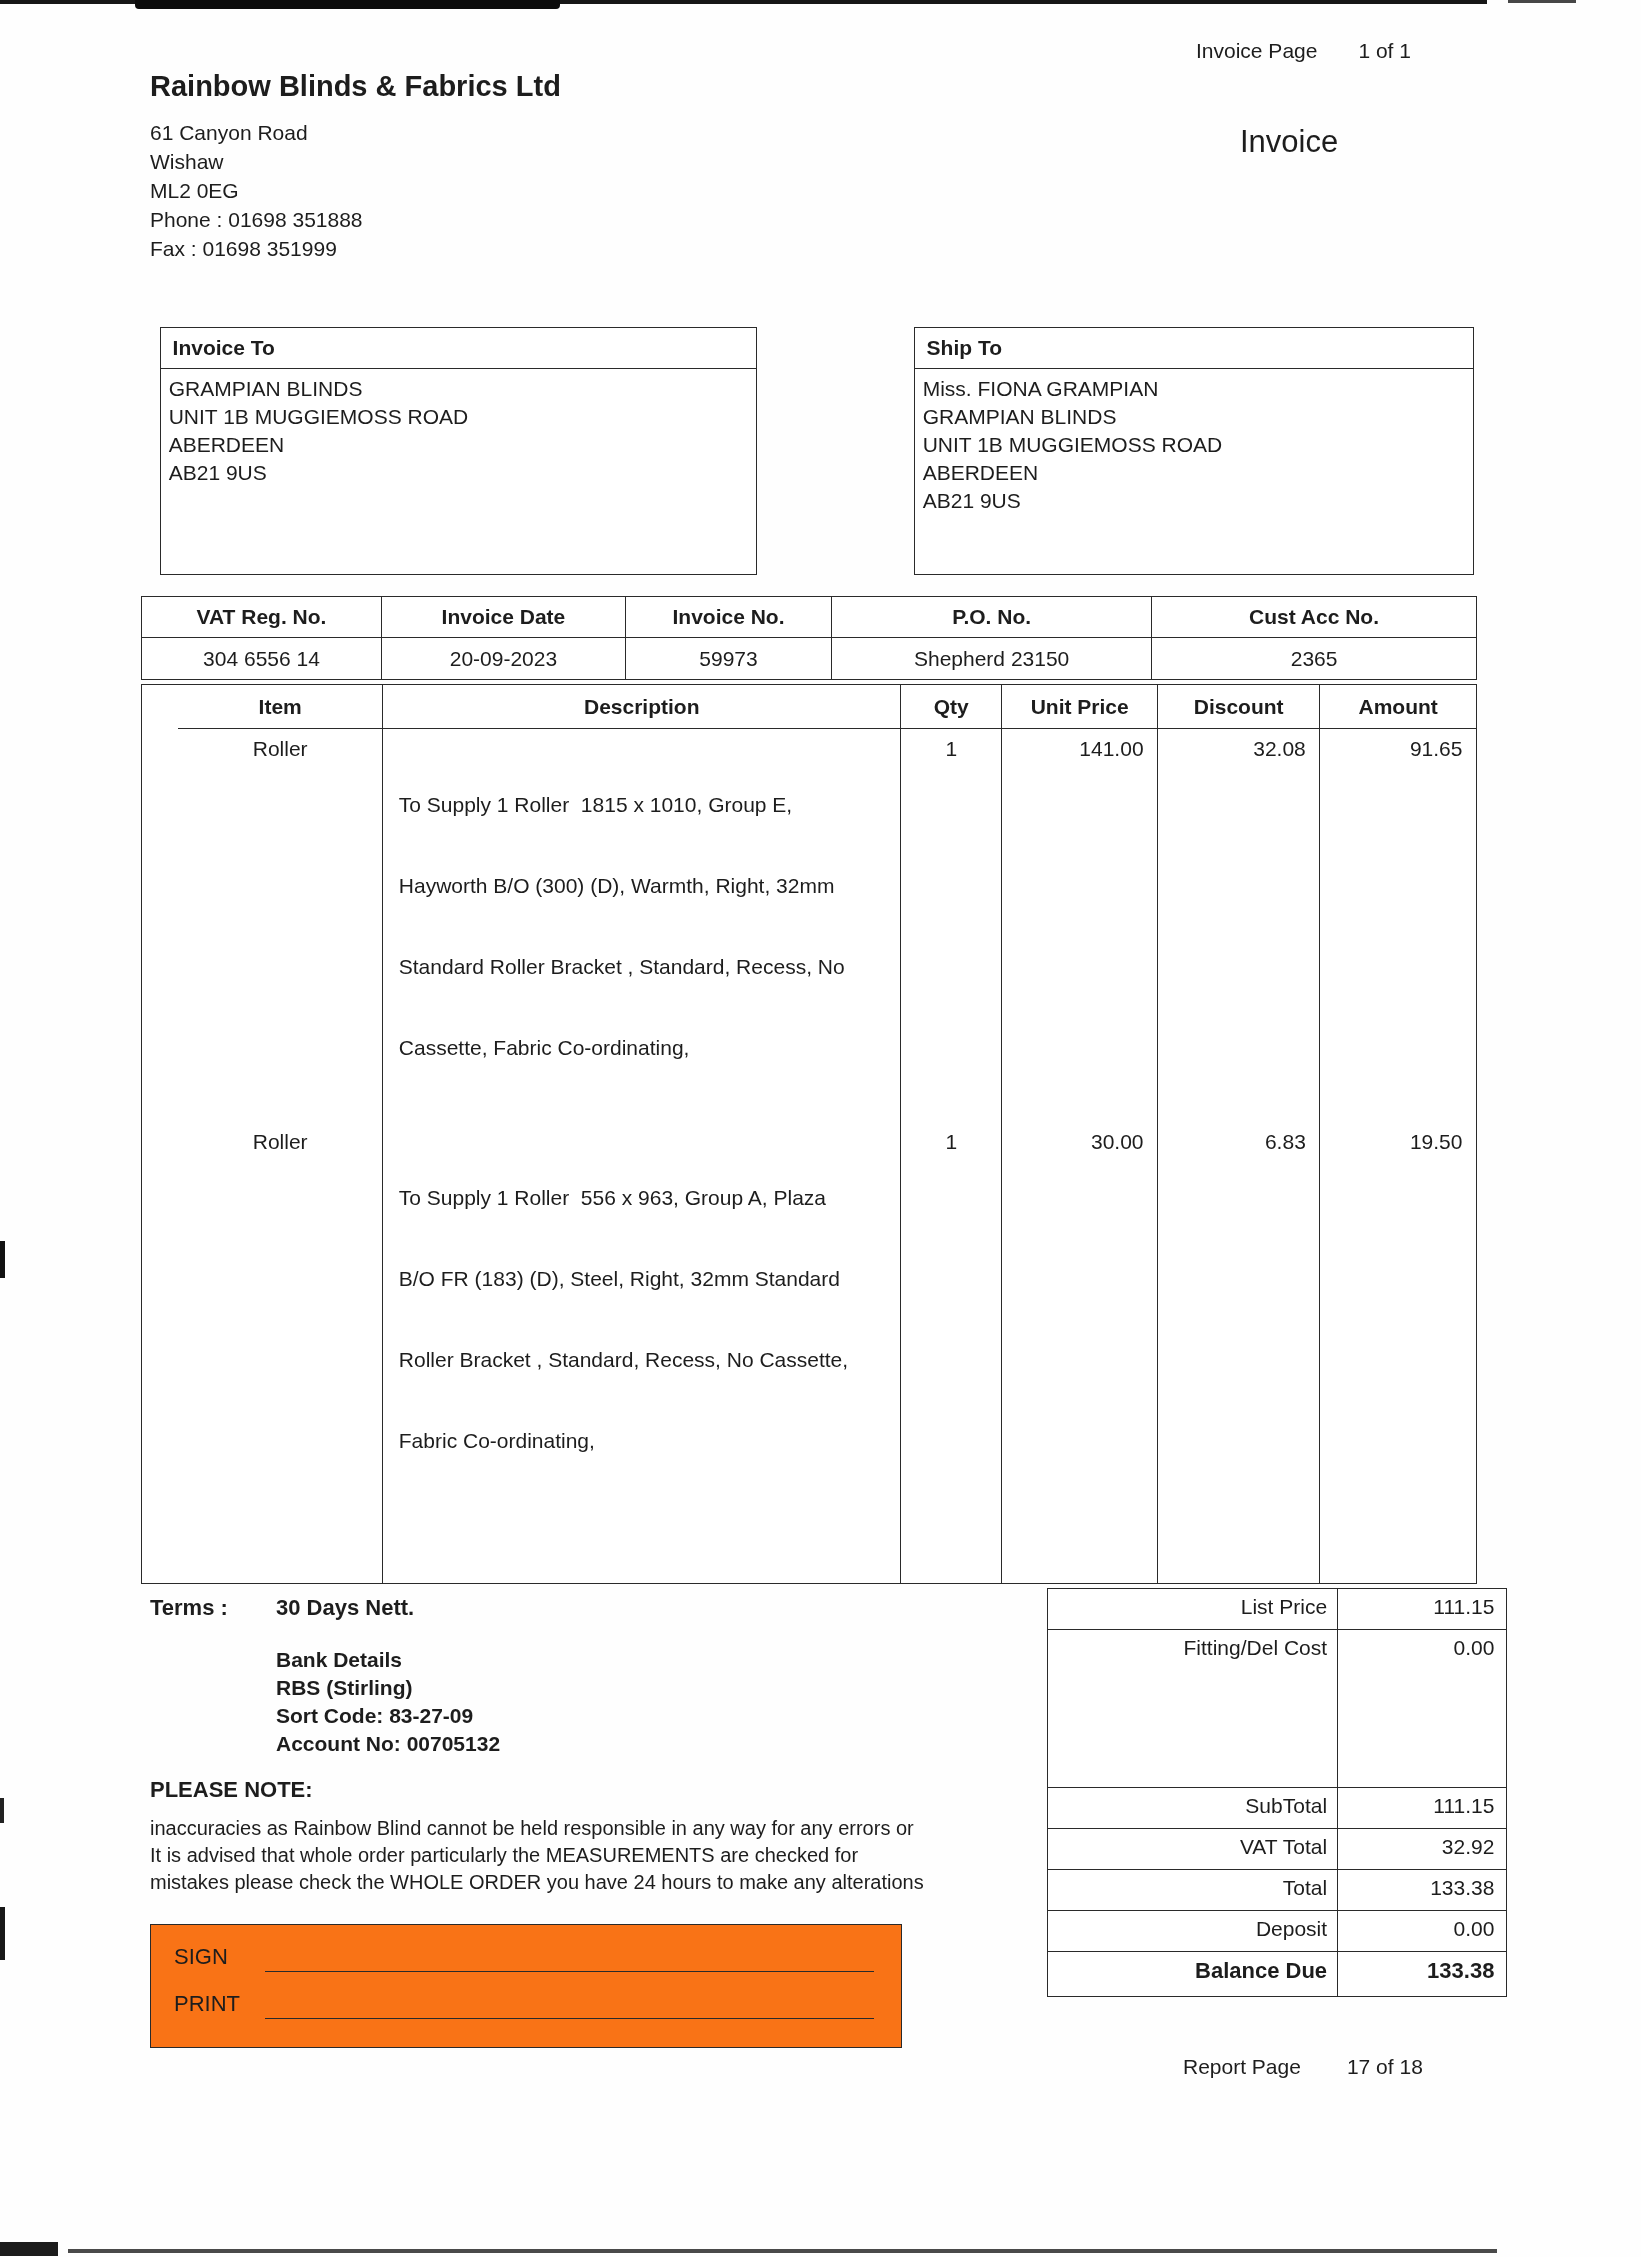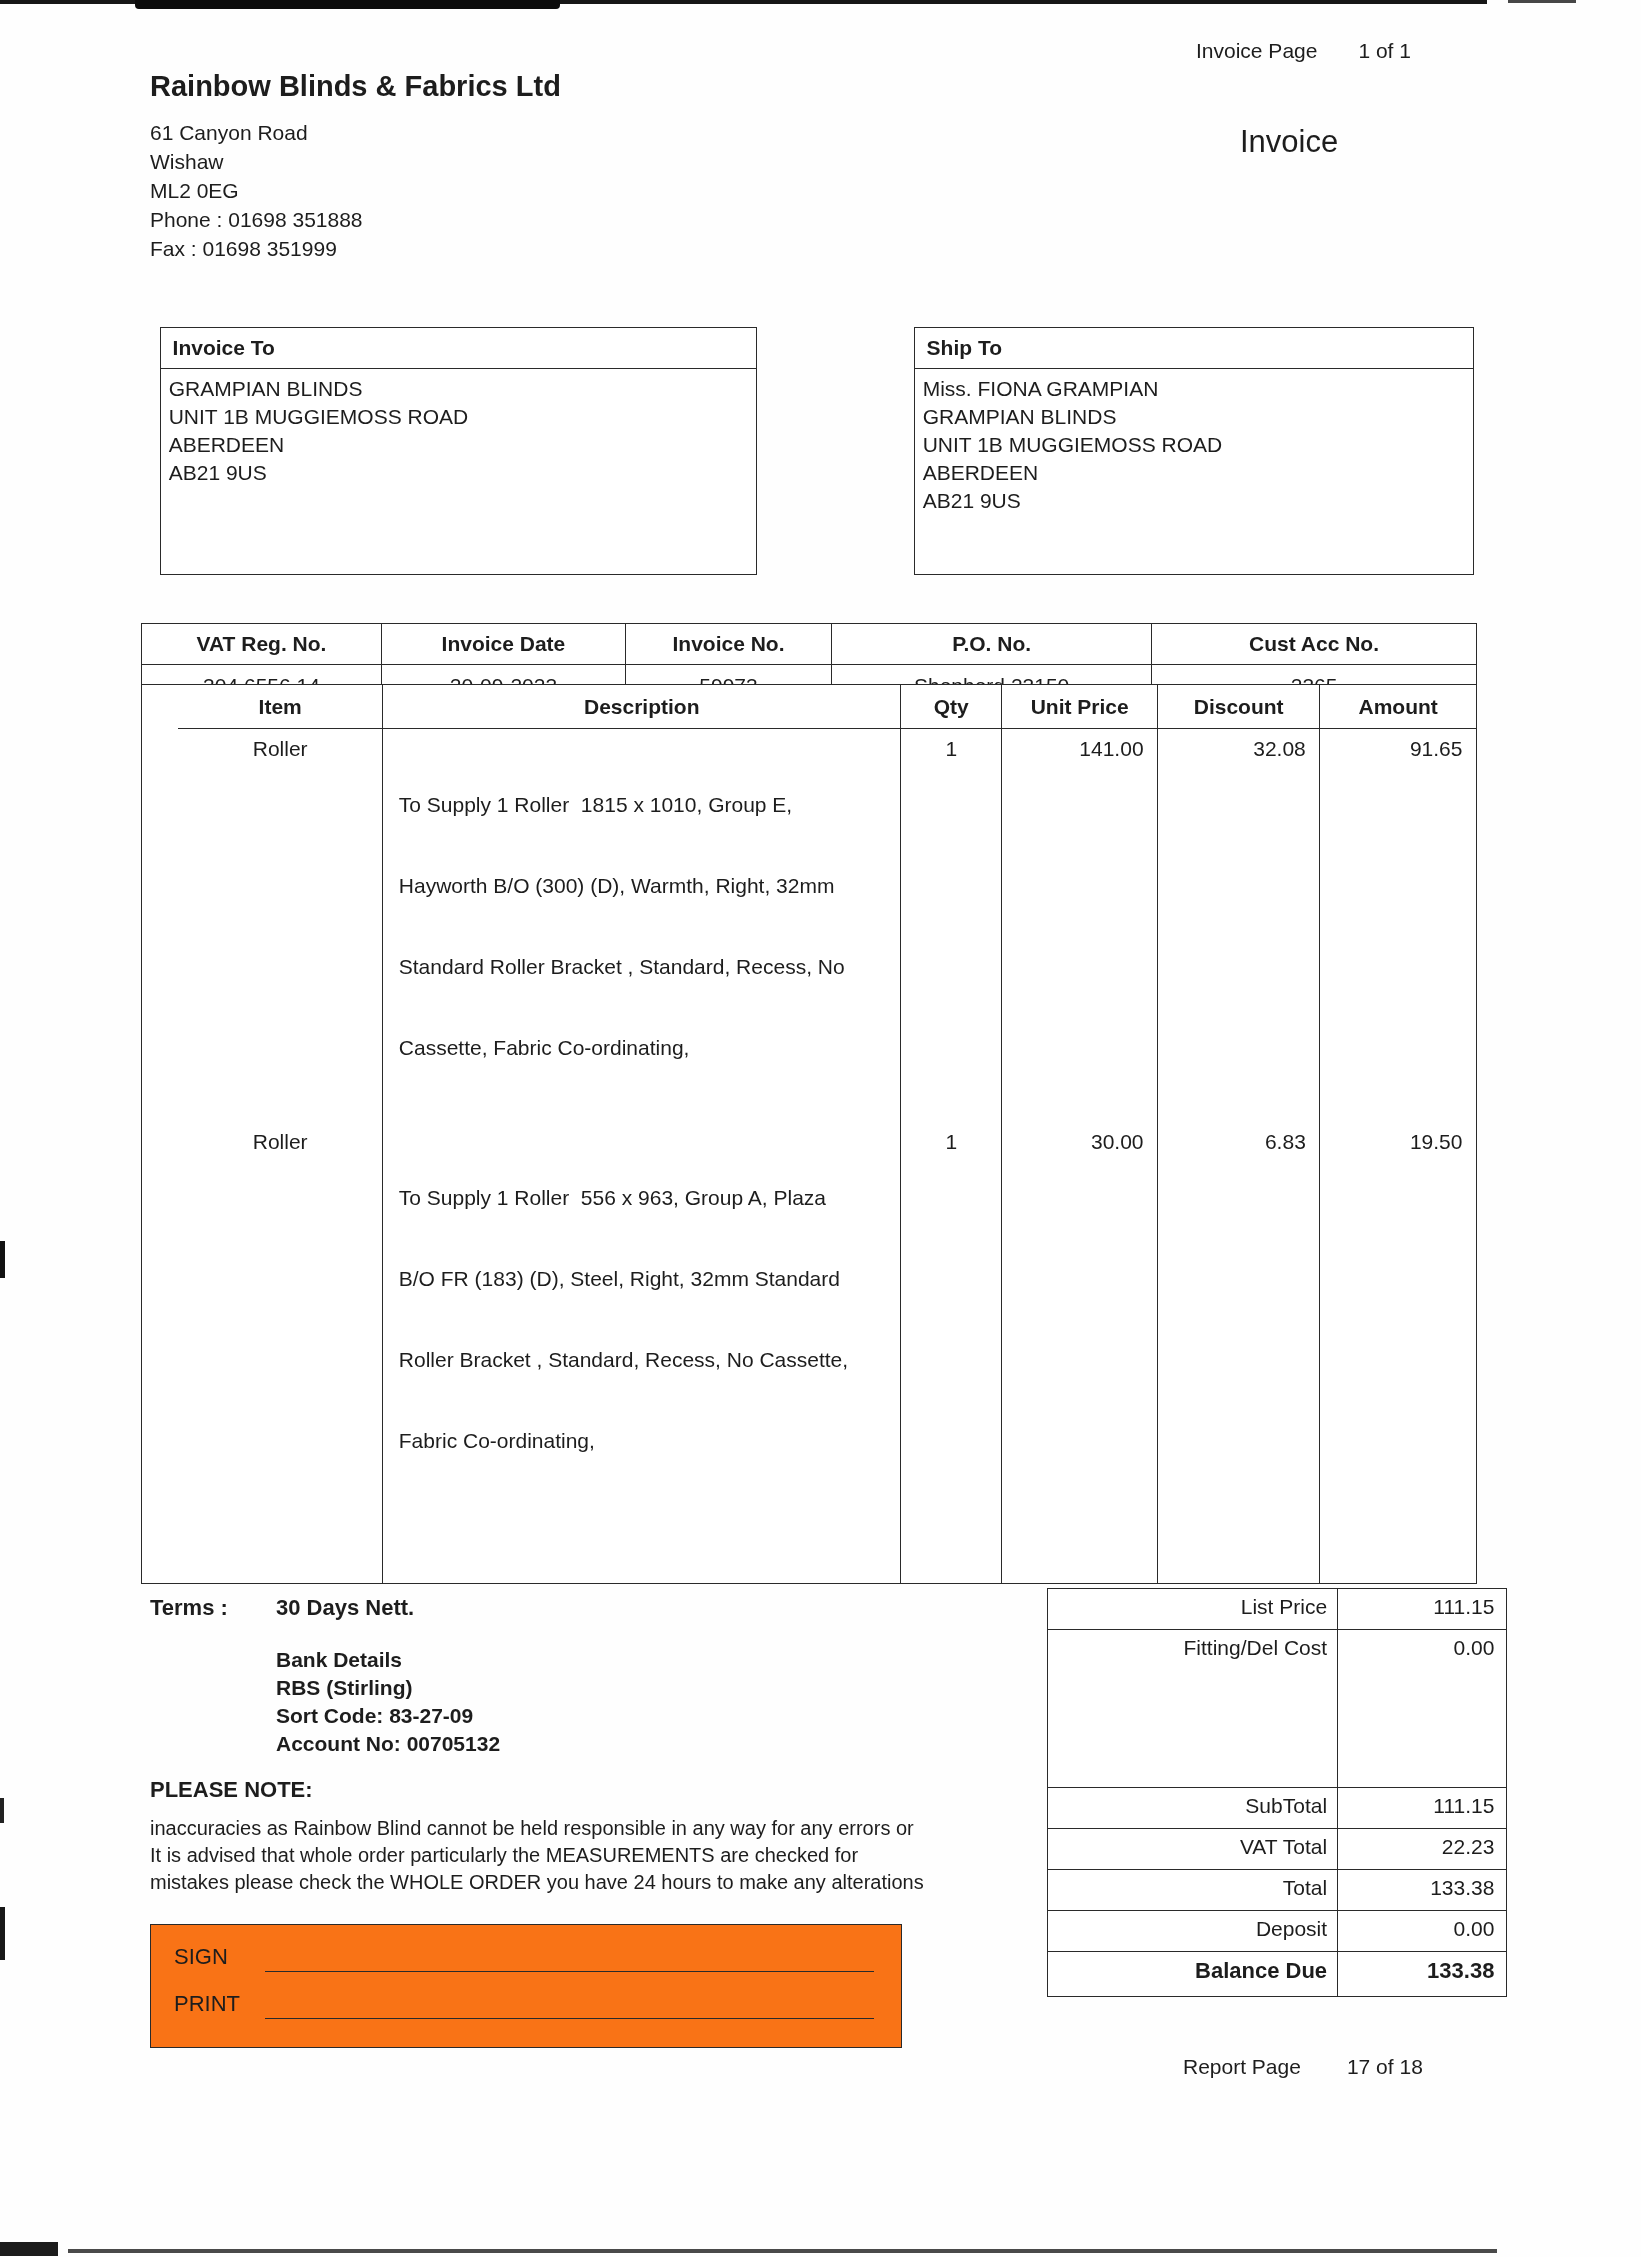--- a/index.html
+++ b/index.html
@@ -32,21 +32,21 @@
 
   
   .addr-box { position:absolute; border:1.9px solid #2a2a2a; background:#fff; }
   .box-invoice-to { left:160px; top:327px; width:597px; height:248px; }
   .box-ship-to   { left:914px; top:327px; width:560px; height:248px; }
   .addr-label { font-size:21px; font-weight:bold; padding:7.7px 11.6px; border-bottom:1.9px solid #2a2a2a; height:41px; }
   .addr-lines { padding:5.8px 7.7px; font-size:21px; line-height:28px; }
 
   
   .info-table {
-    position:absolute; left:141px; top:623px; width:1336px;
+    position:absolute; left:141px; top:596px; width:1336px;
     border:1.9px solid #2a2a2a; background:#fff;
     display:grid;
     grid-template-columns:249fr 253fr 214fr 332fr 336fr;
     grid-template-rows:41px 41px;
     font-size:21px;
   }
   .info-table > div { border-right:1.9px solid #2a2a2a; display:flex; align-items:center; justify-content:center; }
   .info-table > div:nth-child(5n) { border-right:none; }
   .info-head { border-bottom:1.9px solid #2a2a2a; font-weight:bold; }
 
@@ -216,21 +216,21 @@
   </div>
 
   <div class="totals">
     <div class="tot-label">List Price</div>
     <div class="tot-value">111.15</div>
     <div class="tot-label">Fitting/Del Cost</div>
     <div class="tot-value">0.00</div>
     <div class="tot-label">SubTotal</div>
     <div class="tot-value">111.15</div>
     <div class="tot-label">VAT Total</div>
-    <div class="tot-value">22.23</div>
+    <div class="tot-value">32.92</div>
     <div class="tot-label">Total</div>
     <div class="tot-value">133.38</div>
     <div class="tot-label">Deposit</div>
     <div class="tot-value">0.00</div>
     <div class="tot-label tot-last">Balance Due</div>
     <div class="tot-value tot-last">133.38</div>
   </div>
 
   <div class="sign-box">
     <div class="sign-row">

